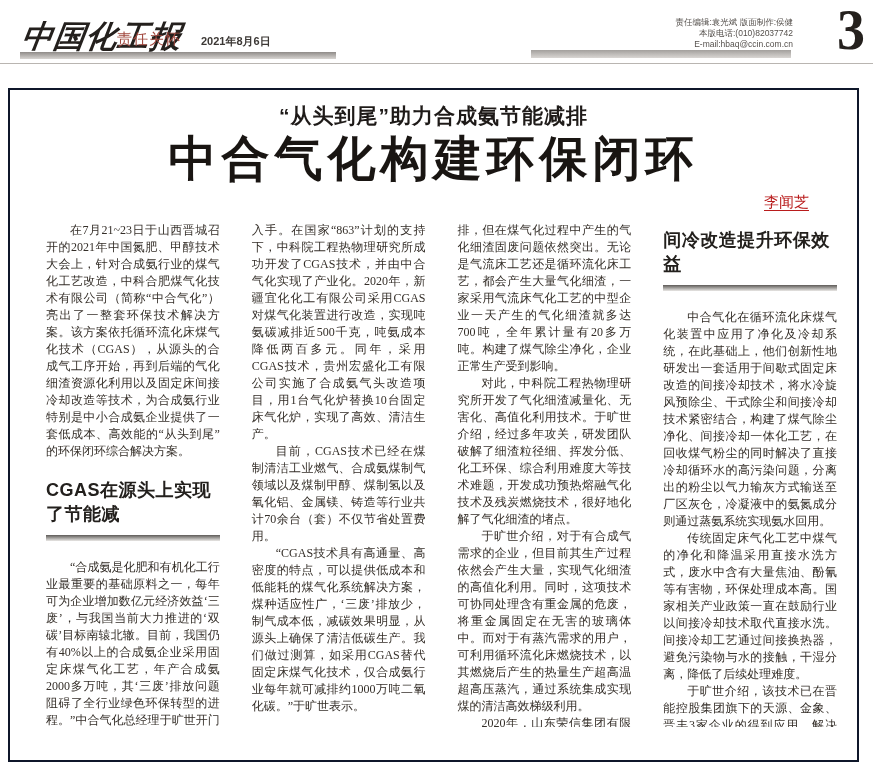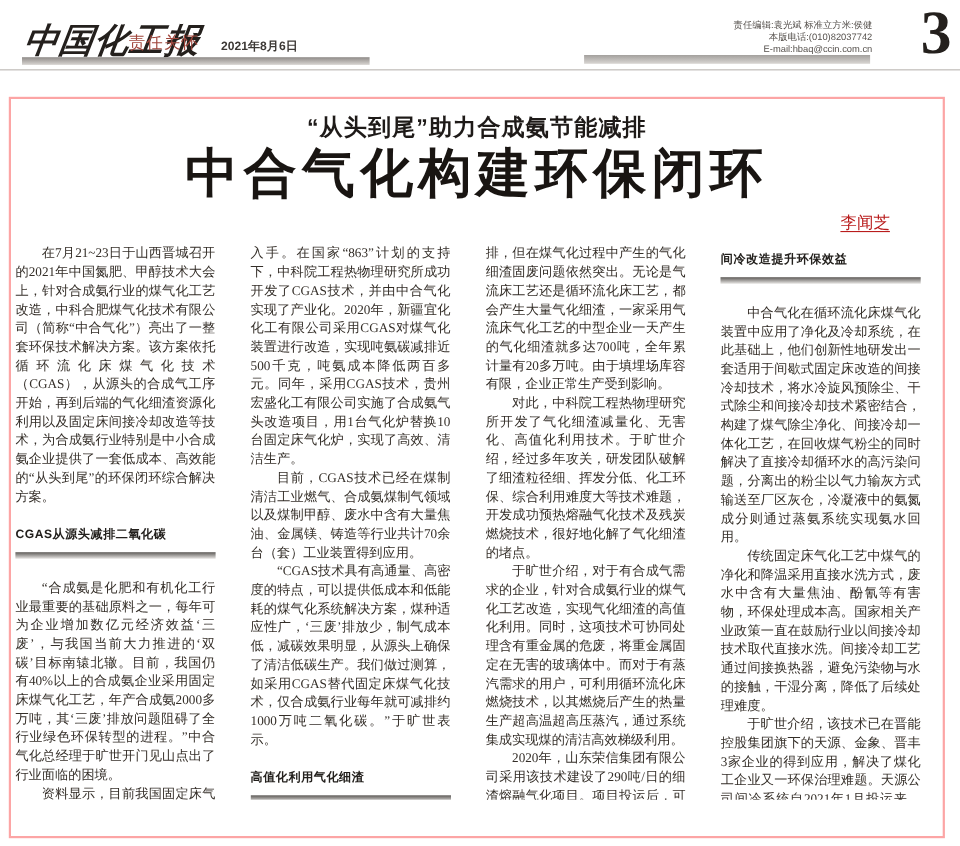--- a/index.html
+++ b/index.html
@@ -22,85 +22,85 @@
   .contact{position:absolute;right:80px;top:17px;text-align:right;
            font-family:"Liberation Sans","DejaVu Sans",sans-serif;
            font-size:8.5px;line-height:11px;color:#55504c;white-space:nowrap;}
   .bar-right{position:absolute;left:531px;top:50px;width:260px;height:8px;
              background:linear-gradient(to bottom,#a3a09d,#d9d6d3);}
   .page-number{position:absolute;right:8px;top:0px;font-size:56px;font-weight:bold;
                color:#24201d;line-height:60px;}
 
   
   .article-box{position:absolute;left:8px;top:88px;width:851px;height:674px;
-               border:2px solid #fca5a5;background:#fff;box-sizing:border-box;overflow:hidden;}
+               border:2px solid #0f172a;background:#fff;box-sizing:border-box;overflow:hidden;}
   .kicker{margin:12px 0 0 0;text-align:center;
           font-family:"Liberation Sans","DejaVu Sans",sans-serif;
           font-size:21px;font-weight:bold;color:#1e1a18;letter-spacing:1px;}
   .headline{margin:4px 0 0 0;text-align:center;font-size:48px;font-weight:bold;
             color:#191512;letter-spacing:5px;line-height:1.06;white-space:nowrap;}
   .author{margin:8px 48px 0 0;text-align:right;font-size:15px;color:#b91c1c;
           text-decoration:underline;text-underline-offset:3px;}
 
   
-  .columns{display:flex;gap:32px;padding:10px 20px 0 4px;height:505px;overflow:hidden;}
+  .columns{display:flex;gap:32px;padding:10px 20px 0 36px;height:505px;overflow:hidden;}
   .col{flex:1 1 0;min-width:0;}
   .para{margin:0;font-size:12px;line-height:17px;text-align:justify;color:#342e28;}
   .para.indent{text-indent:2em;}
   .subhead{margin:18px 0 0 0;font-family:"Liberation Sans","DejaVu Sans",sans-serif;
-           font-size:11px;font-weight:bold;color:#23201d;letter-spacing:0.5px;}
+           font-size:18px;font-weight:bold;color:#23201d;letter-spacing:0.5px;}
   .subhead-bar{height:6px;margin:9px 0 18px 0;
                background:linear-gradient(to bottom,#5d5a57,#e9e7e5);}
   .col4 .subhead{margin-top:6px;}
 </style>
 </head>
 <body>
 
 <div class="page">
 
   <div class="masthead">
     <div class="logo-script">中国化工报</div>
     <div class="slogan" style="color:#a0463c;">责任关怀</div>
     <div class="date">2021年8月6日</div>
     <div class="bar-left"></div>
     <div class="contact">
-      <div>责任编辑:袁光斌  标准立方米:侯健</div>
+      <div>责任编辑:袁光斌  版面制作:侯健</div>
       <div>本版电话:(010)82037742</div>
       <div>E-mail:hbaq@ccin.com.cn</div>
     </div>
     <div class="bar-right"></div>
     <div class="page-number">3</div>
     <div class="masthead-rule"></div>
   </div>
 
   <div class="article-box">
     <div class="kicker">“从头到尾”助力合成氨节能减排</div>
     <h1 class="headline">中合气化构建环保闭环</h1>
     <div class="author">李闻芝</div>
 
     <div class="columns">
       <div class="col col1">
           <p class="para indent">在7月21~23日于山西晋城召开的2021年中国氮肥、甲醇技术大会上，针对合成氨行业的煤气化工艺改造，中科合肥煤气化技术有限公司（简称“中合气化”）亮出了一整套环保技术解决方案。该方案依托循环流化床煤气化技术（CGAS），从源头的合成气工序开始，再到后端的气化细渣资源化利用以及固定床间接冷却改造等技术，为合成氨行业特别是中小合成氨企业提供了一套低成本、高效能的“从头到尾”的环保闭环综合解决方案。</p>
-          <h3 class="subhead">CGAS从源头减排二氧化碳</h3>
+          <h3 class="subhead">CGAS在源头上实现了节能减</h3>
           <div class="subhead-bar"></div>
           <p class="para indent">“合成氨是化肥和有机化工行业最重要的基础原料之一，每年可为企业增加数亿元经济效益‘三废’，与我国当前大力推进的‘双碳’目标南辕北辙。目前，我国仍有40%以上的合成氨企业采用固定床煤气化工艺，年产合成氨2000多万吨，其‘三废’排放问题阻碍了全行业绿色环保转型的进程。”中合气化总经理于旷世开门见山点出了行业面临的困境。</p>
           <p class="para indent">资料显示，目前我国固定床气化工序能耗占合成氨全部生产能耗的60%以上。于旷世认为，合成氨产业节能减排要从煤气化技术</p>
         </div>
       <div class="col col2">
           <p class="para">入手。在国家“863”计划的支持下，中科院工程热物理研究所成功开发了CGAS技术，并由中合气化实现了产业化。2020年，新疆宜化化工有限公司采用CGAS对煤气化装置进行改造，实现吨氨碳减排近500千克，吨氨成本降低两百多元。同年，采用CGAS技术，贵州宏盛化工有限公司实施了合成氨气头改造项目，用1台气化炉替换10台固定床气化炉，实现了高效、清洁生产。</p>
-          <p class="para indent">目前，CGAS技术已经在煤制清洁工业燃气、合成氨煤制气领域以及煤制甲醇、废水中含有大量焦油、金属镁、铸造等行业共计70余台（套）工业装置得到应用。</p>
+          <p class="para indent">目前，CGAS技术已经在煤制清洁工业燃气、合成氨煤制气领域以及煤制甲醇、煤制氢以及氧化铝、金属镁、铸造等行业共计70余台（套）不仅节省处置费用。</p>
           <p class="para indent">“CGAS技术具有高通量、高密度的特点，可以提供低成本和低能耗的煤气化系统解决方案，煤种适应性广，‘三废’排放少，制气成本低，减碳效果明显，从源头上确保了清洁低碳生产。我们做过测算，如采用CGAS替代固定床煤气化技术，仅合成氨行业每年就可减排约1000万吨二氧化碳。”于旷世表示。</p>
           <h3 class="subhead">高值化利用气化细渣</h3>
           <div class="subhead-bar"></div>
           <p class="para indent">CGAS在源头上实现了节能减</p>
         </div>
       <div class="col col3">
-          <p class="para">排，但在煤气化过程中产生的气化细渣固废问题依然突出。无论是气流床工艺还是循环流化床工艺，都会产生大量气化细渣，一家采用气流床气化工艺的中型企业一天产生的气化细渣就多达700吨，全年累计量有20多万吨。由于填埋场库容有限，企业正常生产受到影响。</p>
+          <p class="para">排，但在煤气化过程中产生的气化细渣固废问题依然突出。无论是气流床工艺还是循环流化床工艺，都会产生大量气化细渣，一家采用气流床气化工艺的中型企业一天产生的气化细渣就多达700吨，全年累计量有20多万吨。构建了煤气除尘净化，企业正常生产受到影响。</p>
           <p class="para indent">对此，中科院工程热物理研究所开发了气化细渣减量化、无害化、高值化利用技术。于旷世介绍，经过多年攻关，研发团队破解了细渣粒径细、挥发分低、化工环保、综合利用难度大等技术难题，开发成功预热熔融气化技术及残炭燃烧技术，很好地化解了气化细渣的堵点。</p>
-          <p class="para indent">于旷世介绍，对于有合成气需求的企业，针对合成氨行业的煤气化工艺改造，实现气化细渣的高值化利用。同时，这项技术可协同处理含有重金属的危废，将重金属固定在无害的玻璃体中。而对于有蒸汽需求的用户，可利用循环流化床燃烧技术，以其燃烧后产生的热量生产超高温超高压蒸汽，通过系统集成实现煤的清洁高效梯级利用。</p>
+          <p class="para indent">于旷世介绍，对于有合成气需求的企业，但目前其生产过程依然会产生大量，实现气化细渣的高值化利用。同时，这项技术可协同处理含有重金属的危废，将重金属固定在无害的玻璃体中。而对于有蒸汽需求的用户，可利用循环流化床燃烧技术，以其燃烧后产生的热量生产超高温超高压蒸汽，通过系统集成实现煤的清洁高效梯级利用。</p>
           <p class="para indent">2020年，山东荣信集团有限公司采用该技术建设了290吨/日的细渣熔融气化项目。项目投运后，可协同处理厂区危废，不仅节省处置费用，产出的合成气还可用来合成乙醇，每年可为企业增加数亿元经济效益。</p>
         </div>
       <div class="col col4">
           <h3 class="subhead">间冷改造提升环保效益</h3>
           <div class="subhead-bar"></div>
           <p class="para indent">中合气化在循环流化床煤气化装置中应用了净化及冷却系统，在此基础上，他们创新性地研发出一套适用于间歇式固定床改造的间接冷却技术，将水冷旋风预除尘、干式除尘和间接冷却技术紧密结合，构建了煤气除尘净化、间接冷却一体化工艺，在回收煤气粉尘的同时解决了直接冷却循环水的高污染问题，分离出的粉尘以气力输灰方式输送至厂区灰仓，冷凝液中的氨氮成分则通过蒸氨系统实现氨水回用。</p>
           <p class="para indent">传统固定床气化工艺中煤气的净化和降温采用直接水洗方式，废水中含有大量焦油、酚氰等有害物，环保处理成本高。国家相关产业政策一直在鼓励行业以间接冷却技术取代直接水洗。间接冷却工艺通过间接换热器，避免污染物与水的接触，干湿分离，降低了后续处理难度。</p>
           <p class="para indent">于旷世介绍，该技术已在晋能控股集团旗下的天源、金象、晋丰3家企业的得到应用，解决了煤化工企业又一环保治理难题。天源公司间冷系统自2021年1月投运来，间冷布袋出口含尘量检测指标&lt;10毫克/标准立方米，公司也因此被评为晋城市唯一一家环保B级企业，获得污染天气不停产的“特权”。</p>
         </div>
     </div>

